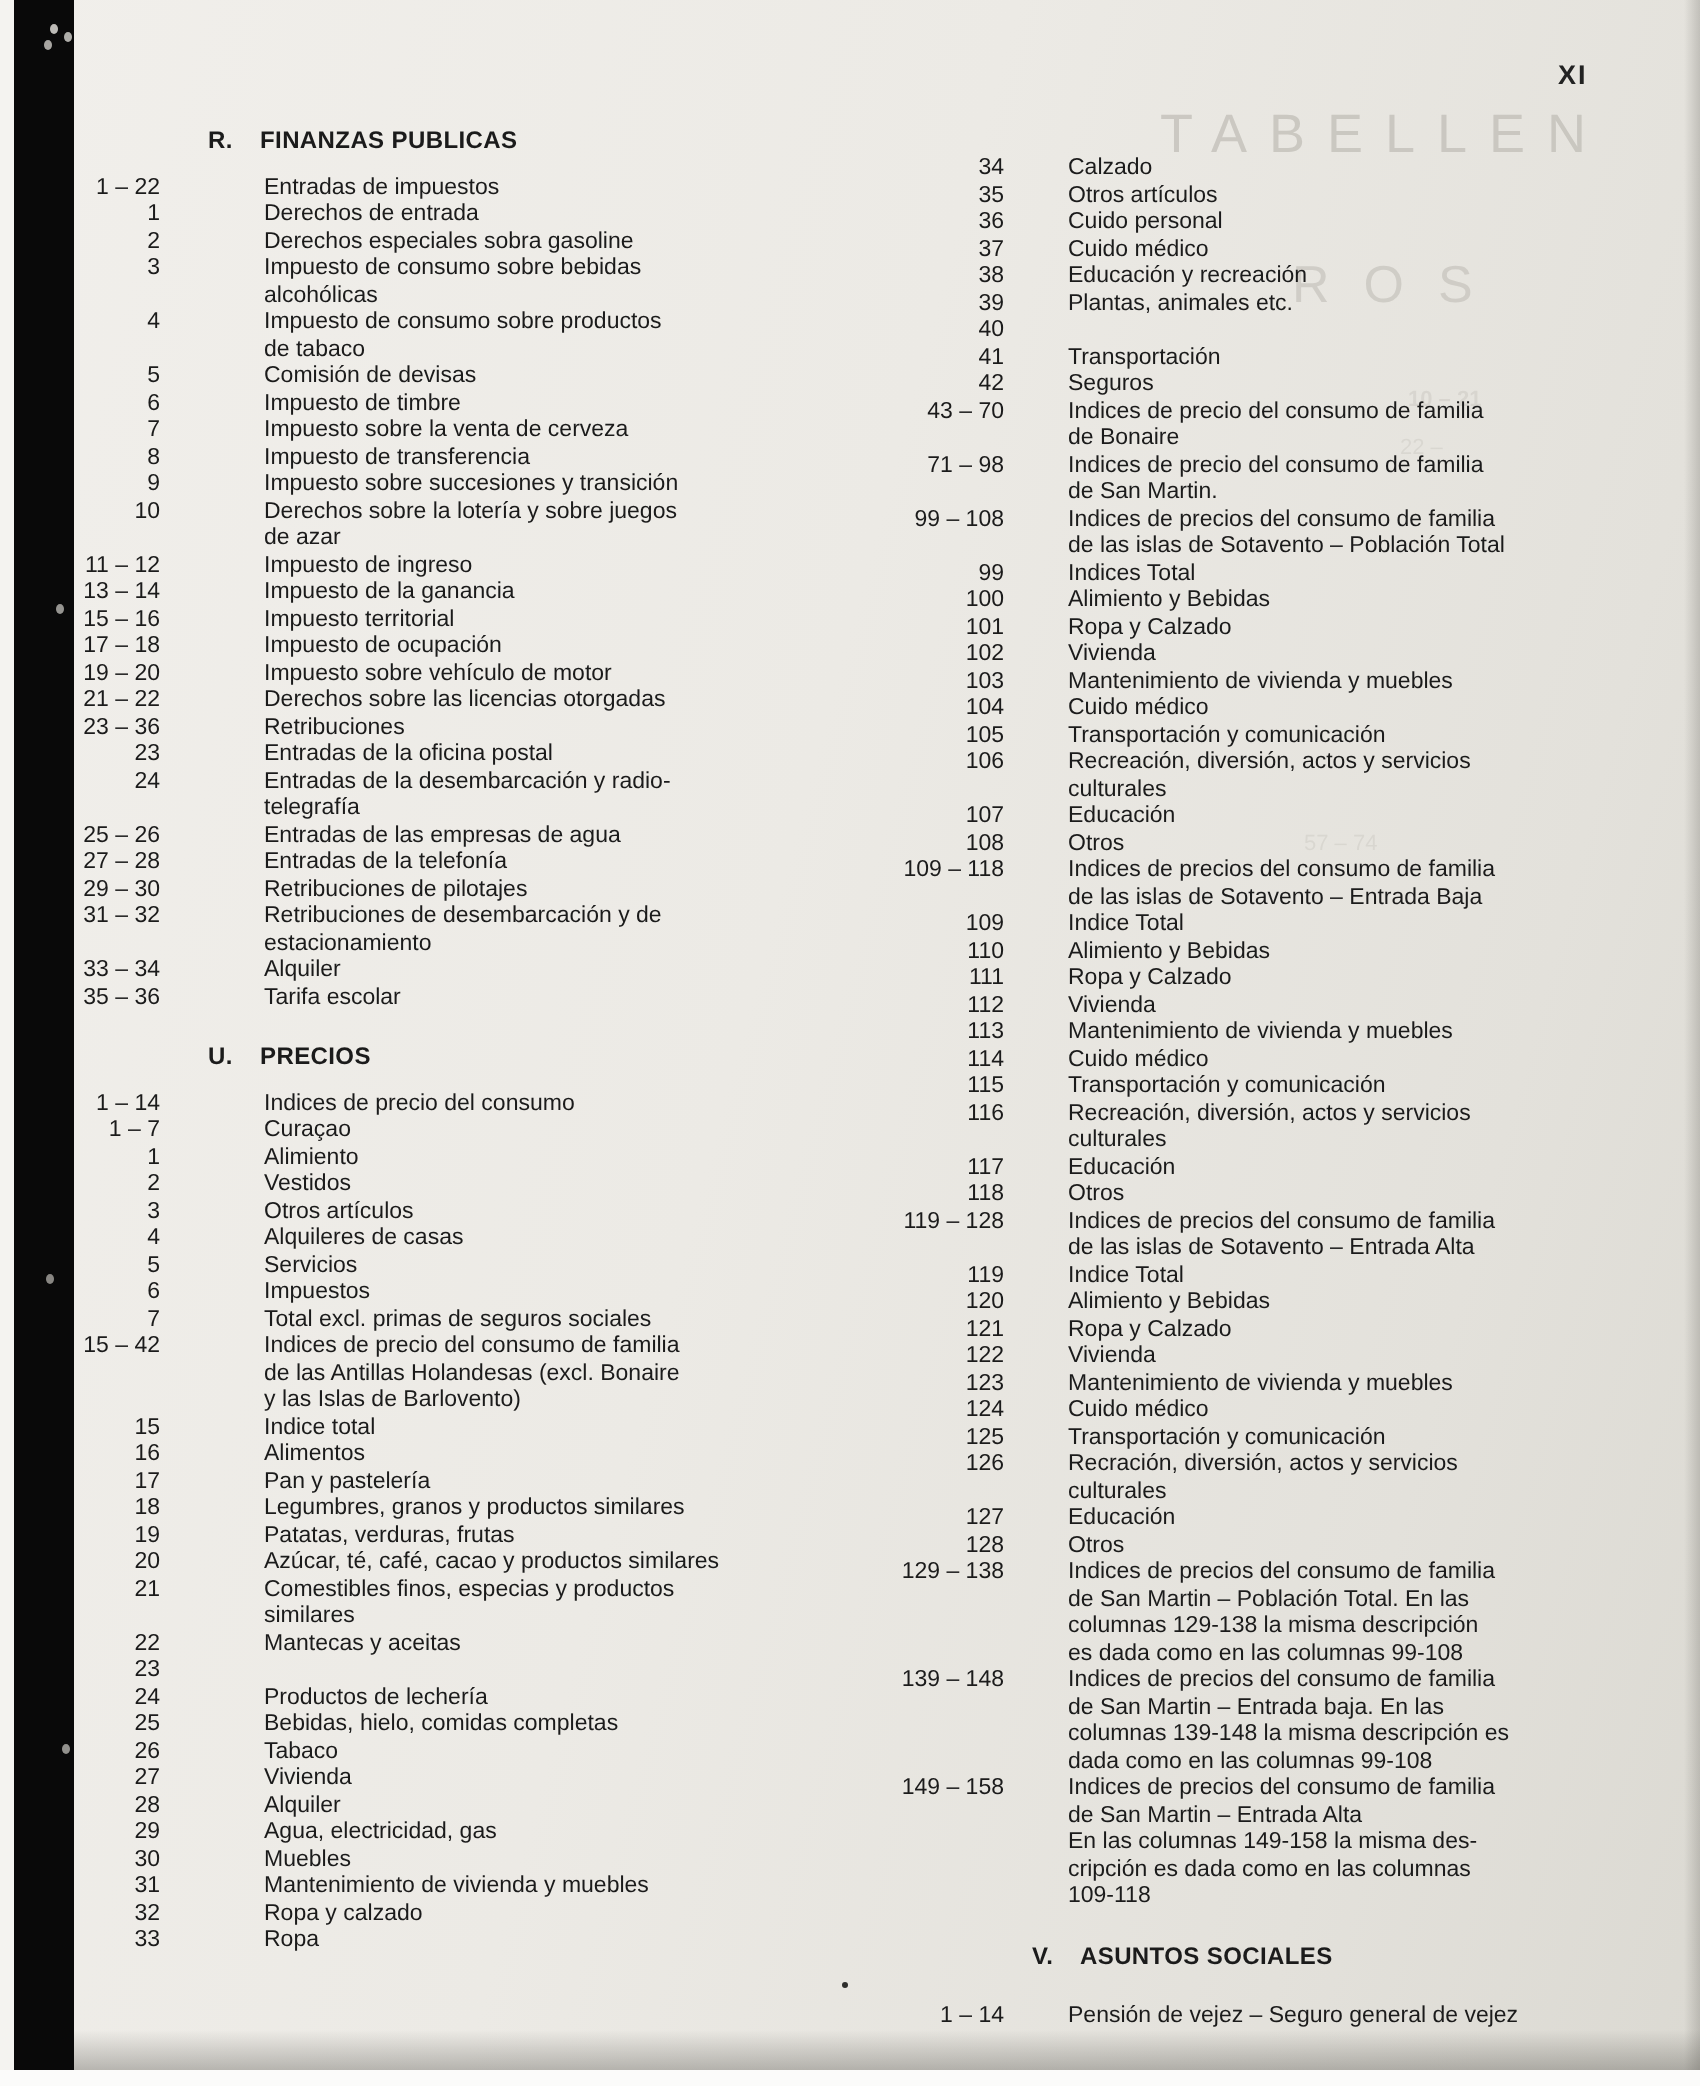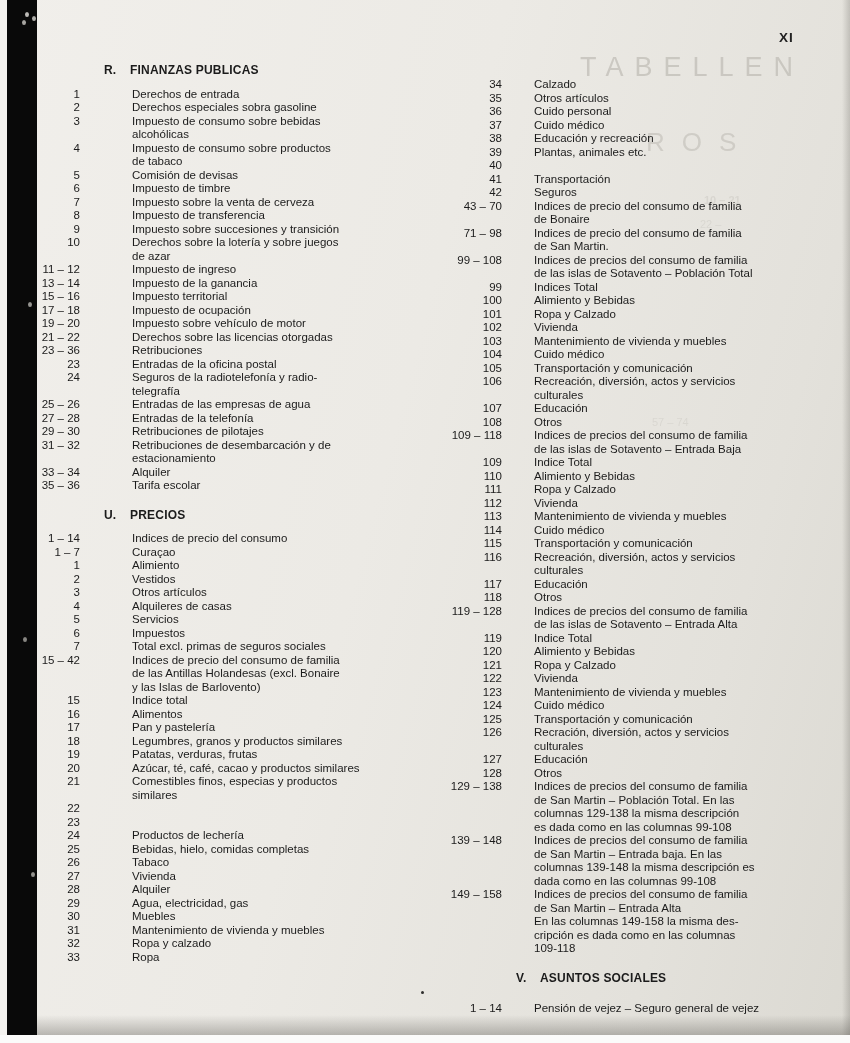--- a/index.html
+++ b/index.html
@@ -146,20 +146,24 @@
   <div class="page-number">XI</div>
 
   <div class="col col-left" data-col="left_column">
       <section class="section">
         <div class="section-header">
           <span class="section-letter">R.</span>
           <span class="section-title">FINANZAS PUBLICAS</span>
         </div>
         <div class="entries">
           <div class="entry">
+            <div class="entry-num">1 – 22</div>
+            <div class="entry-text">Entradas de impuestos</div>
+          </div>
+          <div class="entry">
             <div class="entry-num">1</div>
             <div class="entry-text">Derechos de entrada</div>
           </div>
           <div class="entry">
             <div class="entry-num">2</div>
             <div class="entry-text">Derechos especiales sobra gasoline</div>
           </div>
           <div class="entry">
             <div class="entry-num">3</div>
             <div class="entry-text">Impuesto de consumo sobre bebidas
@@ -222,21 +226,21 @@
           <div class="entry">
             <div class="entry-num">23 – 36</div>
             <div class="entry-text">Retribuciones</div>
           </div>
           <div class="entry">
             <div class="entry-num">23</div>
             <div class="entry-text">Entradas de la oficina postal</div>
           </div>
           <div class="entry">
             <div class="entry-num">24</div>
-            <div class="entry-text">Seguros de la radiotelefonía y radio-
+            <div class="entry-text">Entradas de la desembarcación y radio-
 telegrafía</div>
           </div>
           <div class="entry">
             <div class="entry-num">25 – 26</div>
             <div class="entry-text">Entradas de las empresas de agua</div>
           </div>
           <div class="entry">
             <div class="entry-num">27 – 28</div>
             <div class="entry-text">Entradas de la telefonía</div>
           </div>
@@ -331,20 +335,21 @@
             <div class="entry-num">20</div>
             <div class="entry-text">Azúcar, té, café, cacao y productos similares</div>
           </div>
           <div class="entry">
             <div class="entry-num">21</div>
             <div class="entry-text">Comestibles finos, especias y productos
 similares</div>
           </div>
           <div class="entry">
             <div class="entry-num">22</div>
+            <div class="entry-text">Mantecas y aceitas</div>
           </div>
           <div class="entry">
             <div class="entry-num">23</div>
           </div>
           <div class="entry">
             <div class="entry-num">24</div>
             <div class="entry-text">Productos de lechería</div>
           </div>
           <div class="entry">
             <div class="entry-num">25</div>

